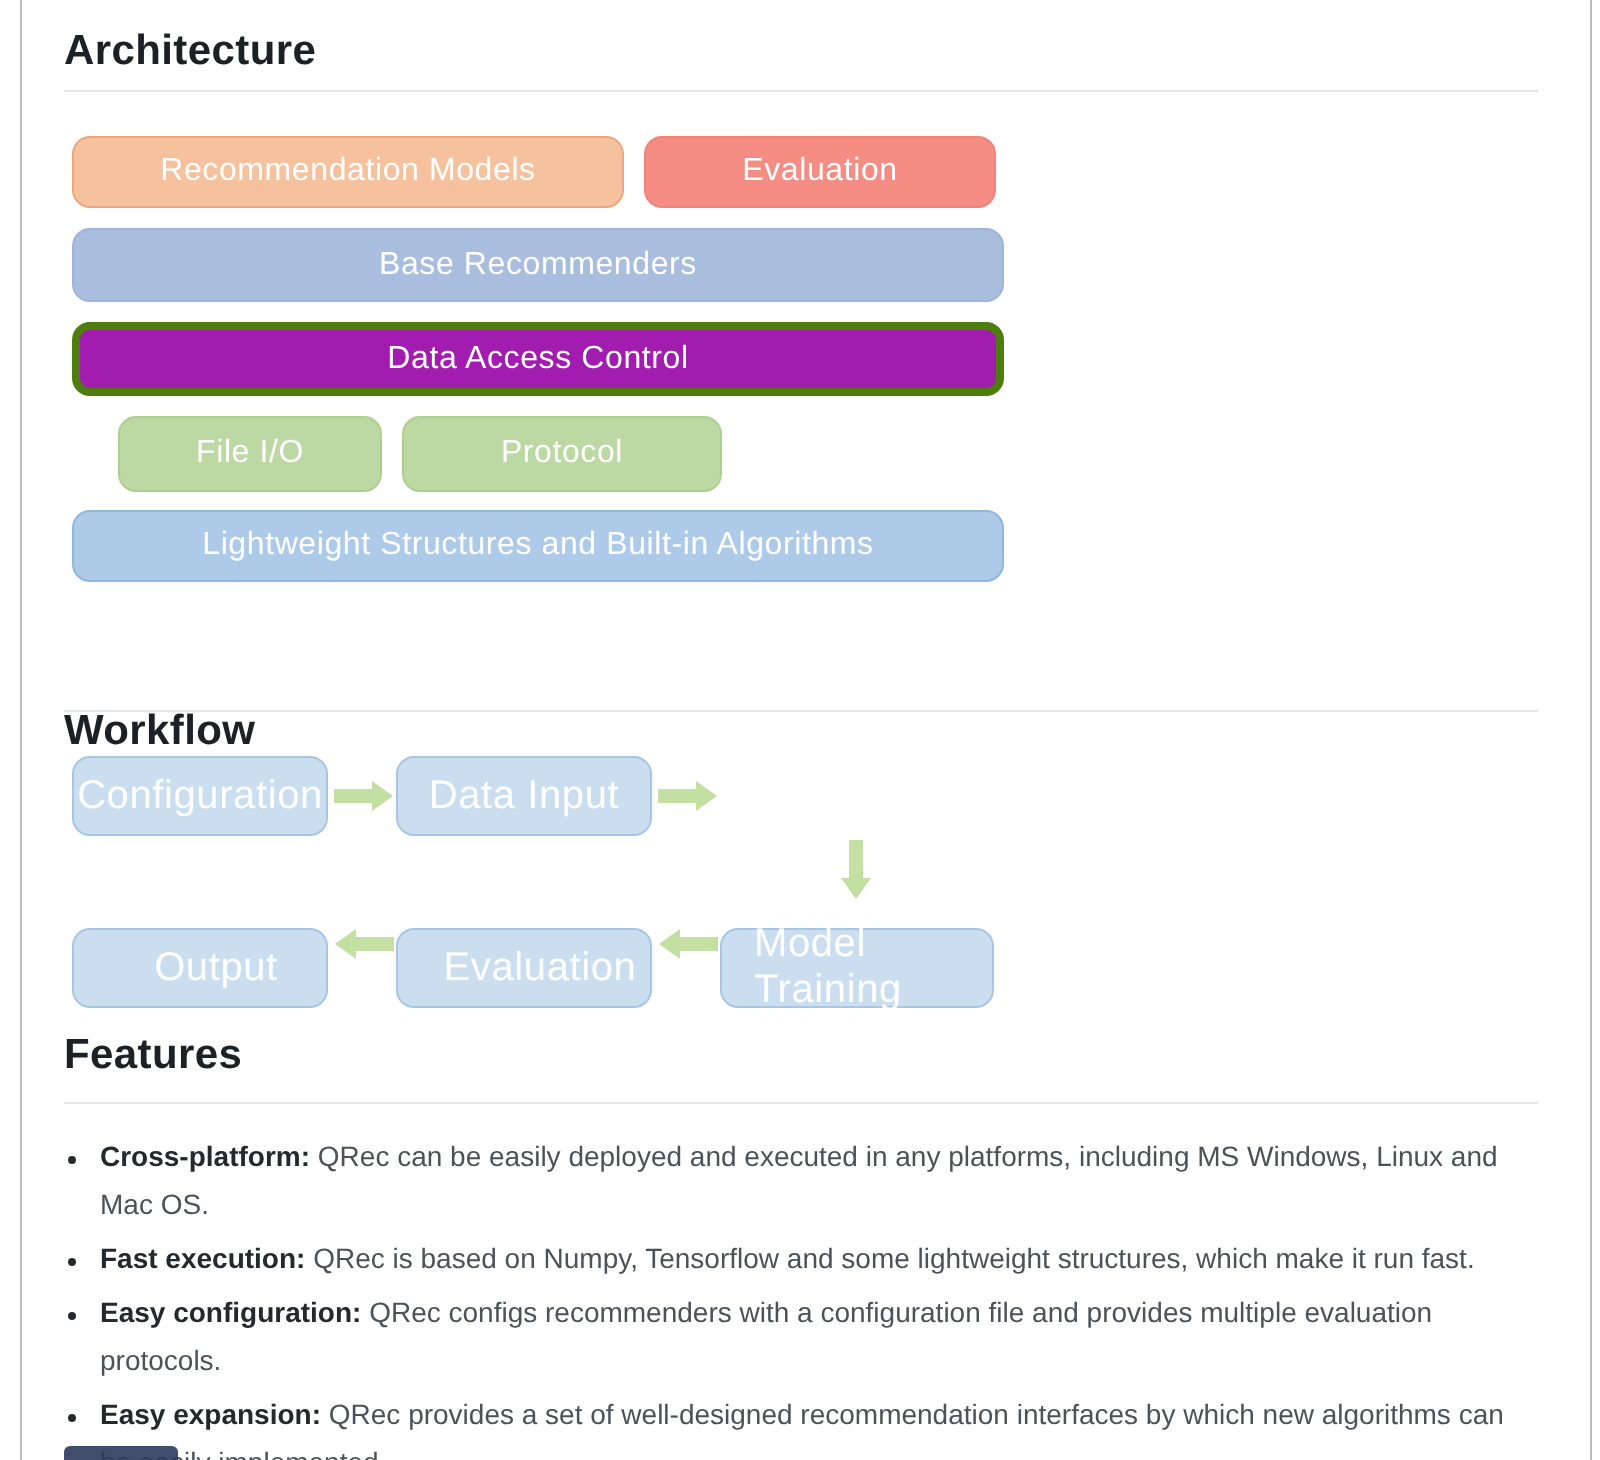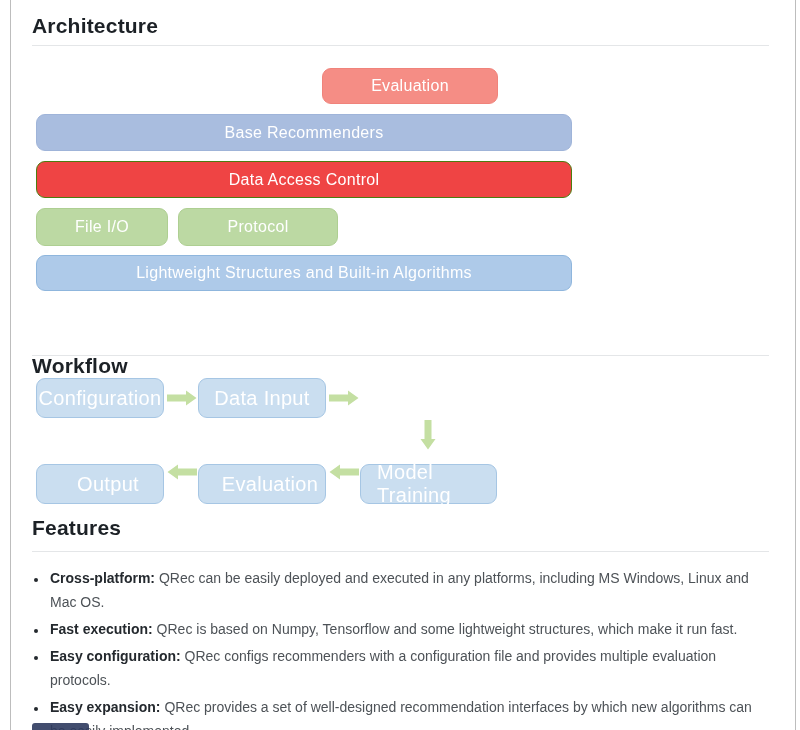--- a/index.html
+++ b/index.html
@@ -26,33 +26,33 @@
 
   
   .arch-diagram { position: absolute; left: 36px; top: 68px; width: 462px; height: 224px; }
   .arch-box {
     position: absolute; display: flex; align-items: center; justify-content: center;
     border-radius: 9px; color: #ffffff; font-size: 16px; letter-spacing: 0.3px;
   }
   .arch-orange    { background: #f6c29d; border: 1px solid #eba87d; }
   .arch-red       { background: #f58d85; border: 1px solid #f0837b; }
   .arch-blue      { background: #a9bddf; border: 1px solid #9fb4d9; }
-  .arch-yellow    { background: #ef4444; border: 1px solid #4d7c0f; }
+  .arch-yellow    { background: #a21caf; border: 4px solid #4d7c0f; }
   .arch-green     { background: #bcd9a3; border: 1px solid #aecf92; }
   .arch-lightblue { background: #aecae9; border: 1px solid #8fb6dd; }
 
   .r1 { top: 0;     height: 36px; }
   .r2 { top: 46px;  height: 37px; }
   .r3 { top: 93px;  height: 37px; }
-  .r4 { top: 140px; height: 38px; }
+  .r4 { top: 140px; height: 38px; margin-left: 23px; }
   .r5 { top: 187px; height: 36px; }
 
   .b-recmodels { left: 0;     width: 276px; }
   .b-eval      { left: 286px; width: 176px; }
-  .b-full      { left: 0;     width: 536px; }
+  .b-full      { left: 0;     width: 466px; }
   .b-fileio    { left: 0;     width: 132px; }
   .b-protocol  { left: 142px; width: 160px; }
   .b-log       { left: 312px; width: 150px; }
 
   
   .wf-diagram { position: absolute; left: 36px; top: 378px; width: 462px; height: 114px; }
   .wf-box {
     position: absolute; height: 40px;
     display: flex; align-items: center; justify-content: center;
     background: #cadef0; border: 1.5px solid #a6c6e4; border-radius: 9px;
@@ -94,20 +94,23 @@
 </head>
 <body>
 
 <div class="page-border left"></div>
 <div class="page-border right"></div>
 
 <h2 class="section-title" style="top:14px;">Architecture</h2>
 <div class="section-rule" style="top:45px;"></div>
 
 <div class="arch-diagram">
+  <div class="arch-box arch-orange r1 b-recmodels">
+    <span>Recommendation Models</span>
+  </div>
   <div class="arch-box arch-red r1 b-eval">
     <span>Evaluation</span>
   </div>
   <div class="arch-box arch-blue r2 b-full">
     <span>Base Recommenders</span>
   </div>
   <div class="arch-box arch-yellow r3 b-full">
     <span>Data Access Control</span>
   </div>
   <div class="arch-box arch-green r4 b-fileio">

